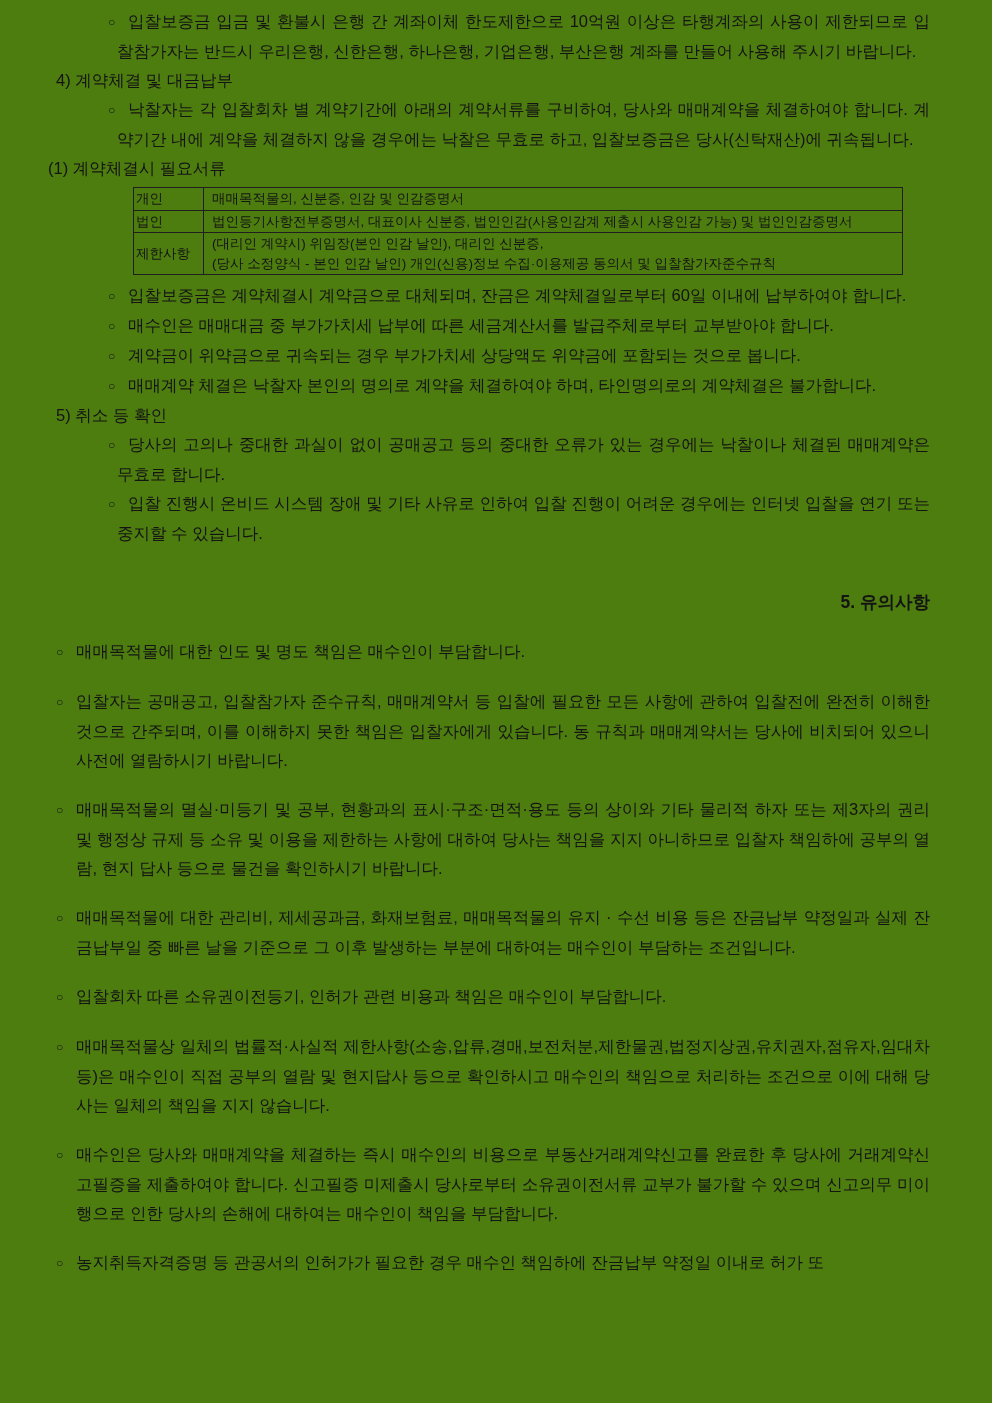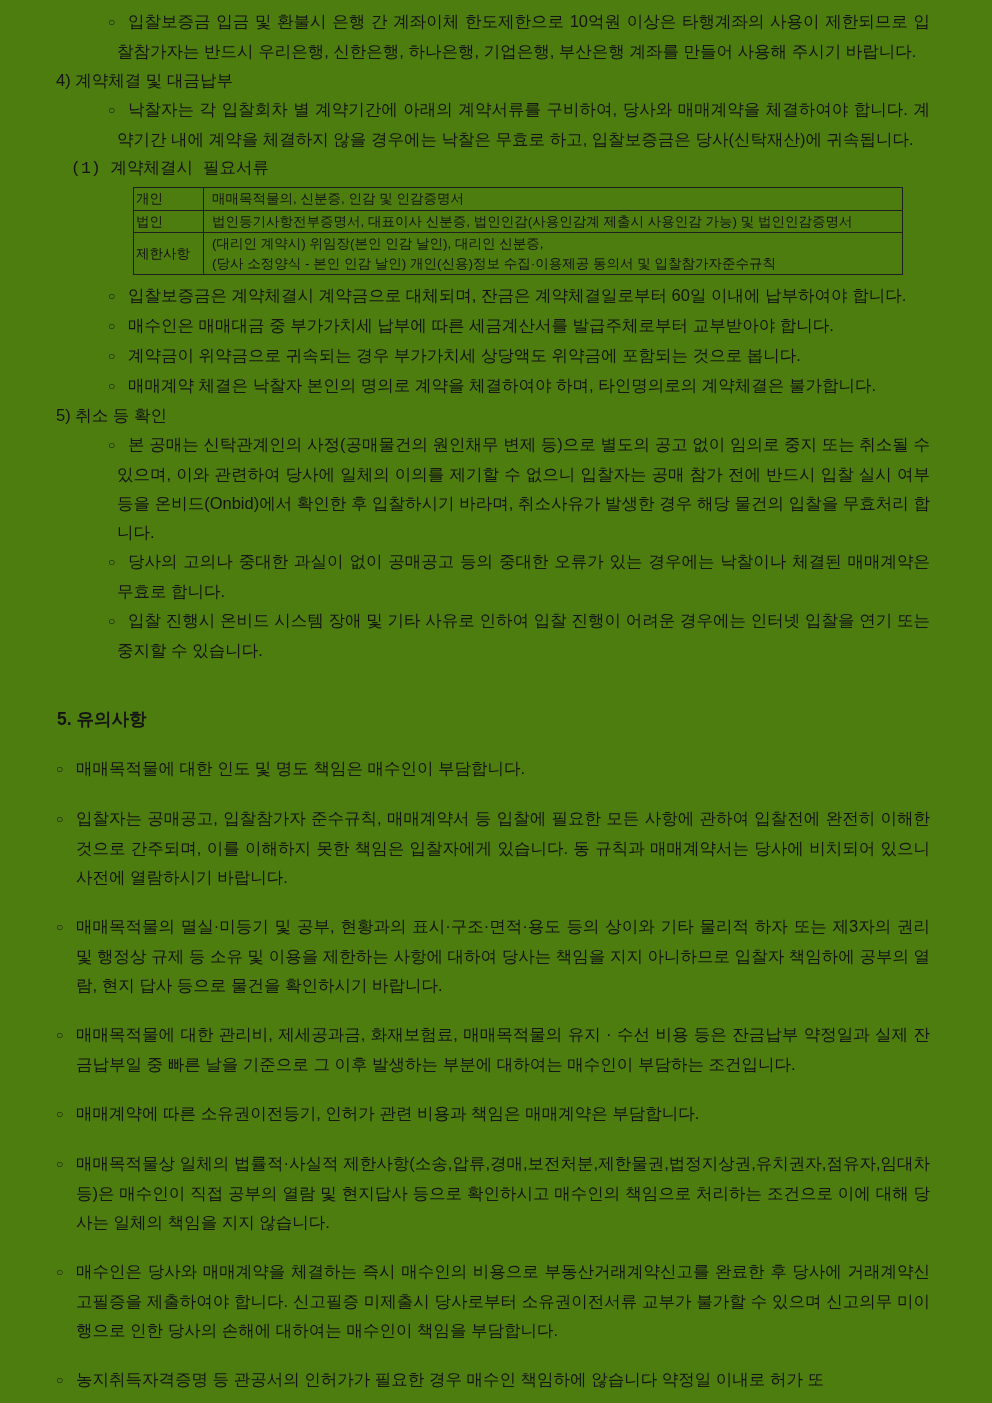--- a/index.html
+++ b/index.html
@@ -17,37 +17,37 @@
     text-align:justify;
     word-break:break-all;
     padding:7px 62px 0 0;
   }
   .para { text-align:justify; }
   
   .lvl1-head { padding-left:56px; text-align:left; }
   
   .b1 { padding-left:117px; text-indent:-9px; }
   
-  .sub { padding-left:85px; text-indent:-14px;font-family:Liberation Mono, monospace; }
+  .sub { padding-left:62px; text-indent:-14px; }
   
   .b2 { padding-left:76px; text-indent:-20px;margin-top:20px; }
   
   .mk {
     display:inline-block;
     width:20px;
     font-size:12px;
     text-indent:0;
     vertical-align:1px;
   }
   .big-head {
     font-weight:bold;
     font-size:17.5px;
     padding-left:57px;
     margin-top:40px;
-    text-align:left;
+    text-align:right;
   }
   .doc-table {
     border-collapse:collapse;
     margin:4px 0 6px 133px;
     width:770px;
     font-size:13.5px;
     line-height:19.5px;
     text-align:left;
     word-break:break-all;
   }
@@ -99,31 +99,30 @@
 
     <div class="para b1"><span class="mk">○</span><span>입찰보증금은 계약체결시 계약금으로 대체되며, 잔금은 계약체결일로부터 60일 이내에 납부하여야 합니다.</span></div>
     <div class="para b1"><span class="mk">○</span><span>매수인은 매매대금 중 부가가치세 납부에 따른 세금계산서를 발급주체로부터 교부받아야 합니다.</span></div>
     <div class="para b1"><span class="mk">○</span><span>계약금이 위약금으로 귀속되는 경우 부가가치세 상당액도 위약금에 포함되는 것으로 봅니다.</span></div>
     <div class="para b1"><span class="mk">○</span><span>매매계약 체결은 낙찰자 본인의 명의로 계약을 체결하여야 하며, 타인명의로의 계약체결은 불가합니다.</span></div>
   </section>
 
   <section>
     <div class="para lvl1-head">5) 취소 등 확인</div>
 
-    <div class="para b1"><span class="mk">○</span><span>본 공매는 신탁관계인의 사정(공매물건의 원인채무 변제 등)으로 별도의 공고 없이 임의로 중지 또는 취소될 수 있으며, 이와 관련하여 당사에 일체의 이의를 제기할 수 없으니 입찰자는 공매 참가 전에 반드시 입찰 실시 여부 등을 온비드(Onbid)에서 확인한 후 입찰하시기 바라며, 취소사유가 발생한 경우 해당 물건의 입찰을 무효처리 합니다.</span></div>
     <div class="para b1"><span class="mk">○</span><span>당사의 고의나 중대한 과실이 없이 공매공고 등의 중대한 오류가 있는 경우에는 낙찰이나 체결된 매매계약은 무효로 합니다.</span></div>
     <div class="para b1"><span class="mk">○</span><span>입찰 진행시 온비드 시스템 장애 및 기타 사유로 인하여 입찰 진행이 어려운 경우에는 인터넷 입찰을 연기 또는 중지할 수 있습니다.</span></div>
   </section>
 
   <section>
     <div class="para big-head">5. 유의사항</div>
 
     <div class="para b2"><span class="mk">○</span><span>매매목적물에 대한 인도 및 명도 책임은 매수인이 부담합니다.</span></div>
     <div class="para b2"><span class="mk">○</span><span>입찰자는 공매공고, 입찰참가자 준수규칙, 매매계약서 등 입찰에 필요한 모든 사항에 관하여 입찰전에 완전히 이해한 것으로 간주되며, 이를 이해하지 못한 책임은 입찰자에게 있습니다. 동 규칙과 매매계약서는 당사에 비치되어 있으니 사전에 열람하시기 바랍니다.</span></div>
     <div class="para b2"><span class="mk">○</span><span>매매목적물의 멸실·미등기 및 공부, 현황과의 표시·구조·면적·용도 등의 상이와 기타 물리적 하자 또는 제3자의 권리 및 행정상 규제 등 소유 및 이용을 제한하는 사항에 대하여 당사는 책임을 지지 아니하므로 입찰자 책임하에 공부의 열람, 현지 답사 등으로 물건을 확인하시기 바랍니다.</span></div>
     <div class="para b2"><span class="mk">○</span><span>매매목적물에 대한 관리비, 제세공과금, 화재보험료, 매매목적물의 유지 · 수선 비용 등은 잔금납부 약정일과 실제 잔금납부일 중 빠른 날을 기준으로 그 이후 발생하는 부분에 대하여는 매수인이 부담하는 조건입니다.</span></div>
-    <div class="para b2"><span class="mk">○</span><span>매매계약에 따른 소유권이전등기, 인허가 관련 비용과 책임은 매매계약은 부담합니다.</span></div>
+    <div class="para b2"><span class="mk">○</span><span>입찰회차 따른 소유권이전등기, 인허가 관련 비용과 책임은 매수인이 부담합니다.</span></div>
     <div class="para b2"><span class="mk">○</span><span>매매목적물상 일체의 법률적·사실적 제한사항(소송,압류,경매,보전처분,제한물권,법정지상권,유치권자,점유자,임대차 등)은 매수인이 직접 공부의 열람 및 현지답사 등으로 확인하시고 매수인의 책임으로 처리하는 조건으로 이에 대해 당사는 일체의 책임을 지지 않습니다.</span></div>
     <div class="para b2"><span class="mk">○</span><span>매수인은 당사와 매매계약을 체결하는 즉시 매수인의 비용으로 부동산거래계약신고를 완료한 후 당사에 거래계약신고필증을 제출하여야 합니다. 신고필증 미제출시 당사로부터 소유권이전서류 교부가 불가할 수 있으며 신고의무 미이행으로 인한 당사의 손해에 대하여는 매수인이 책임을 부담합니다.</span></div>
-    <div class="para b2"><span class="mk">○</span><span>농지취득자격증명 등 관공서의 인허가가 필요한 경우 매수인 책임하에 않습니다 약정일 이내로 허가 또</span></div>
+    <div class="para b2"><span class="mk">○</span><span>농지취득자격증명 등 관공서의 인허가가 필요한 경우 매수인 책임하에 잔금납부 약정일 이내로 허가 또</span></div>
   </section>
 
 </div>
 
 </body></html>

